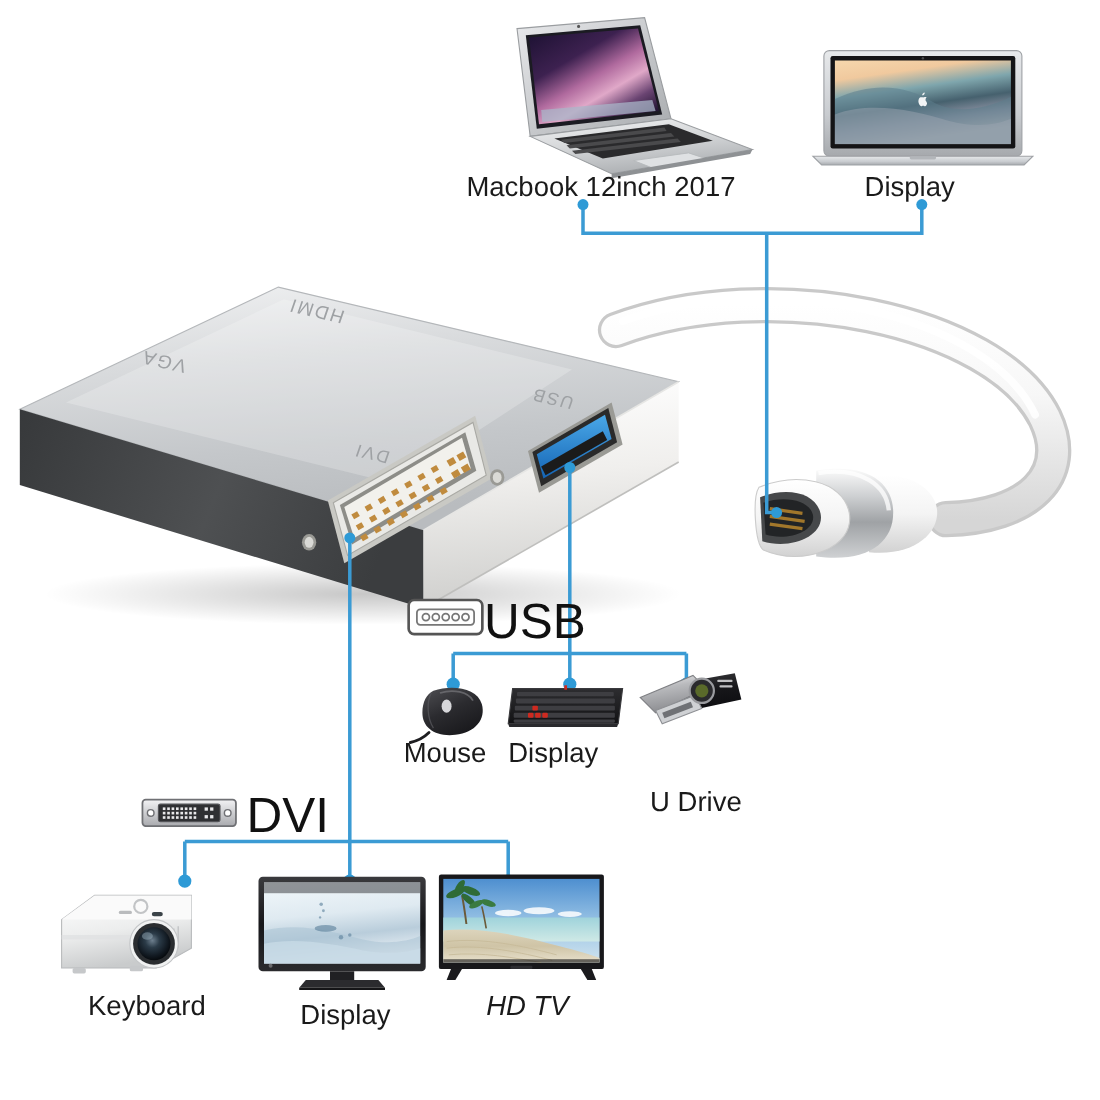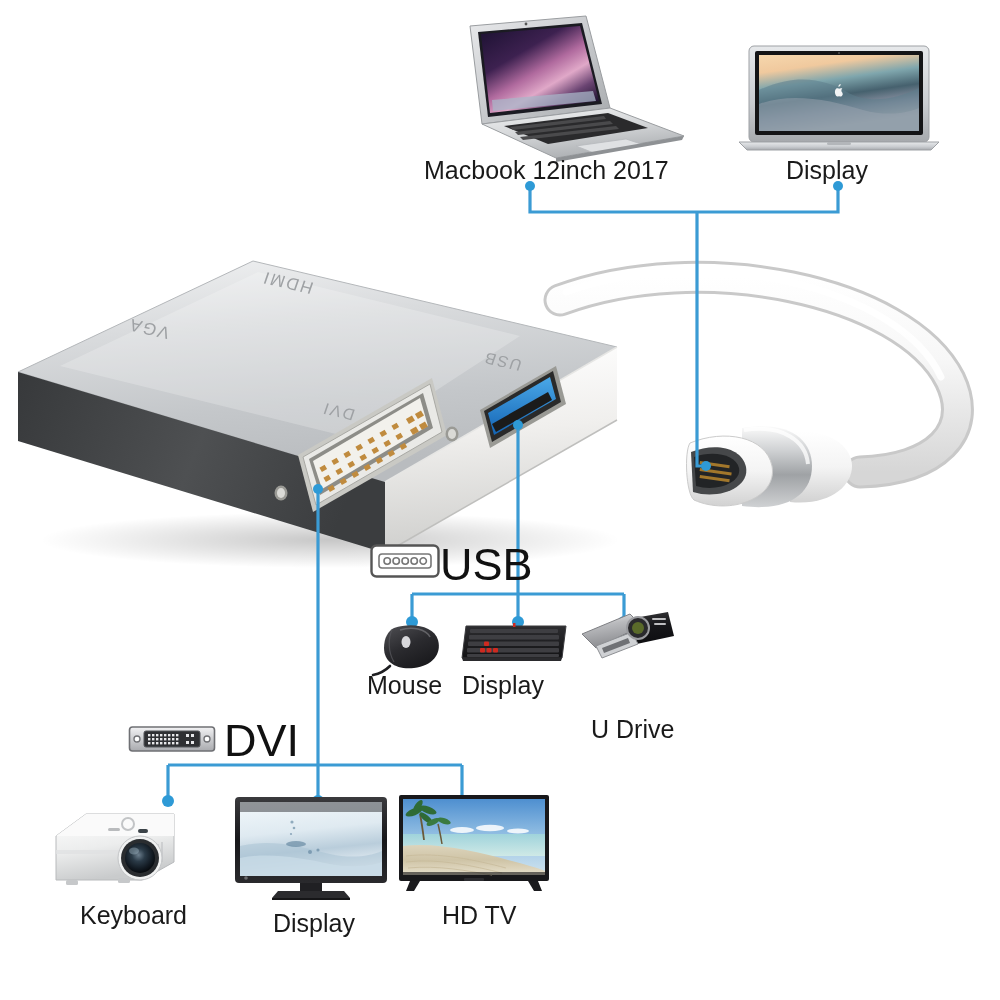--- a/index.html
+++ b/index.html
@@ -546,15 +546,15 @@
         </g>
       </g>
 
       <rect x="5" y="78" width="142" height="3" fill="#111113" opacity="0.6"></rect>
       <rect x="66" y="84" width="20" height="3" rx="1" fill="#2c2c30"></rect>
 
       <path d="M12,87 L22,87 L16,97 L8,97 Z" fill="#1b1b1e"></path>
       <path d="M130,87 L140,87 L144,97 L136,97 Z" fill="#1b1b1e"></path>
     </svg>
   </div>
-  <div class="lbl" style="left:442px;top:903px;"><span>HD TV</span></div>
+  <div class="lbl" style="left:442px;top:903px;font-style:italic;"><span>HD TV</span></div>
 
 </div>
 
 </body></html>

